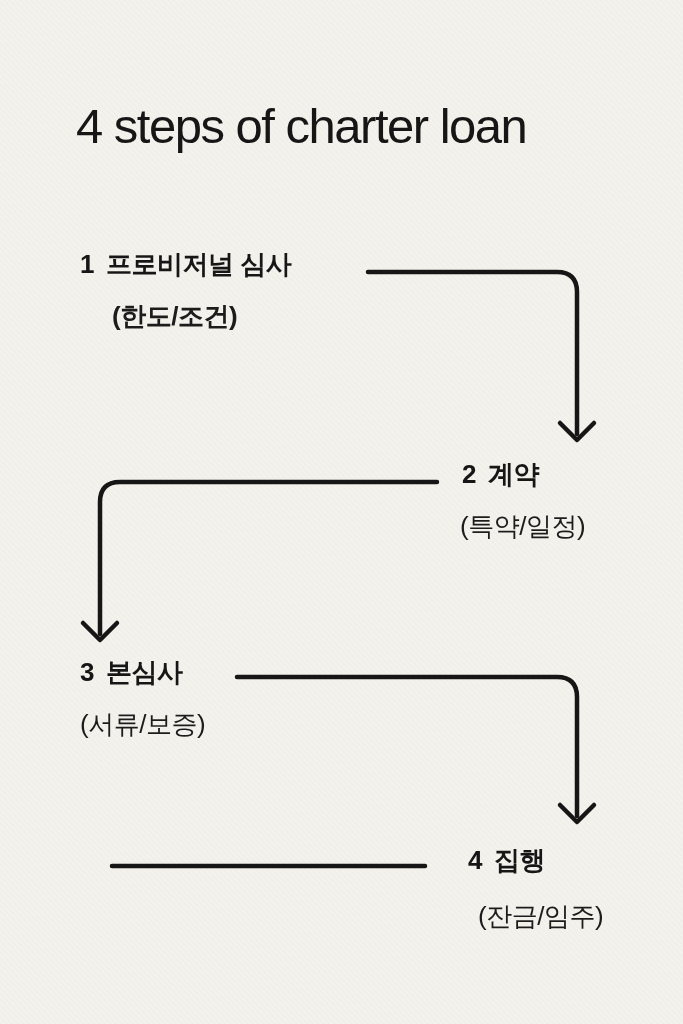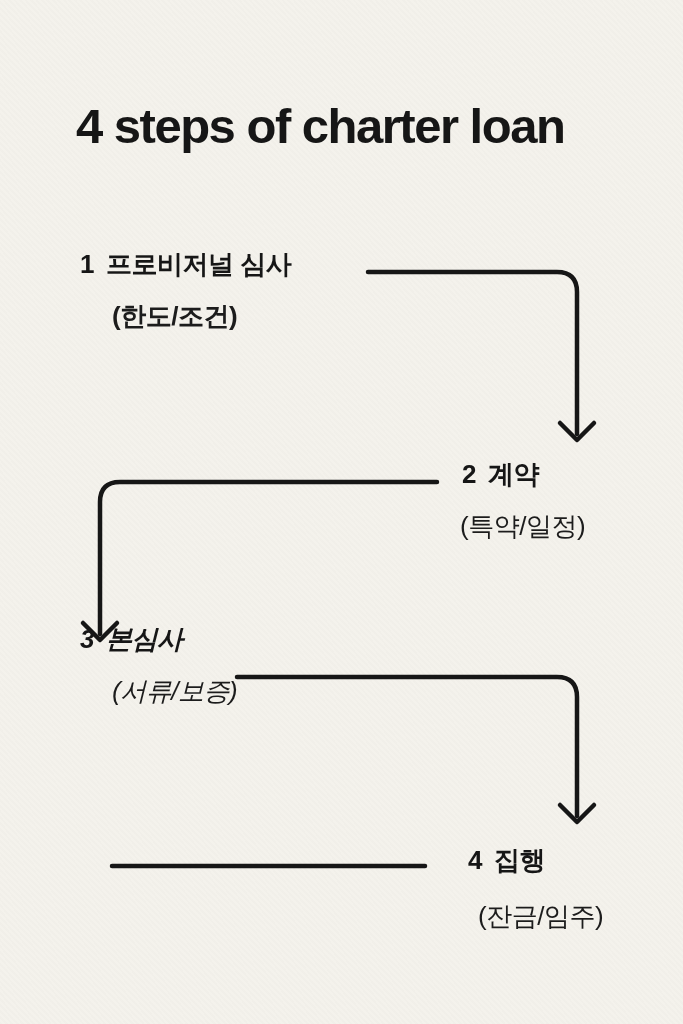--- a/index.html
+++ b/index.html
@@ -25,21 +25,21 @@
     position: absolute; inset: 0;
     background:
       repeating-linear-gradient(47deg, rgba(0,0,0,0.012) 0 2px, rgba(255,255,255,0.012) 2px 4px);
     pointer-events: none;
   }
   .title {
     position: absolute;
     left: 76px;
     top: 98px;
     font-size: 49px;
-    font-weight: 700;
+    font-weight: 400;
     letter-spacing: -1.5px;
     white-space: nowrap;
     color: var(--ink);
   }
   .connectors {
     position: absolute;
     left: 0; top: 0;
     width: 683px; height: 1024px;
     pointer-events: none;
   }
@@ -63,24 +63,24 @@
   .step-num { margin-right: 12px; }
   .step-sub {
     font-size: 26px;
     font-weight: 500;
     letter-spacing: -0.5px;
     margin-top: 17px;
     color: #1c1c1c;
   }
   #step-1 { left: 80px;  top: 247px; }
   #step-2 { left: 462px; top: 457px; }
-  #step-3 { left: 80px;  top: 622px; font-style: italic; }
+  #step-3 { left: 80px;  top: 655px; }
   #step-4 { left: 468px; top: 843px; }
   #step-1 .step-sub { margin-left: 32px; font-weight: bold; }
-  #step-3 .step-sub { margin-left: 32px; }
+  #step-3 .step-sub { }
   #step-2 .step-sub { margin-left: -2px; text-align: right; }
   #step-4 .step-sub { margin-left: 10px; margin-top: 21px; }
 </style>
 </head>
 <body>
 
 <div class="canvas">
 
   <h1 class="title">4 steps of charter loan</h1>
 

